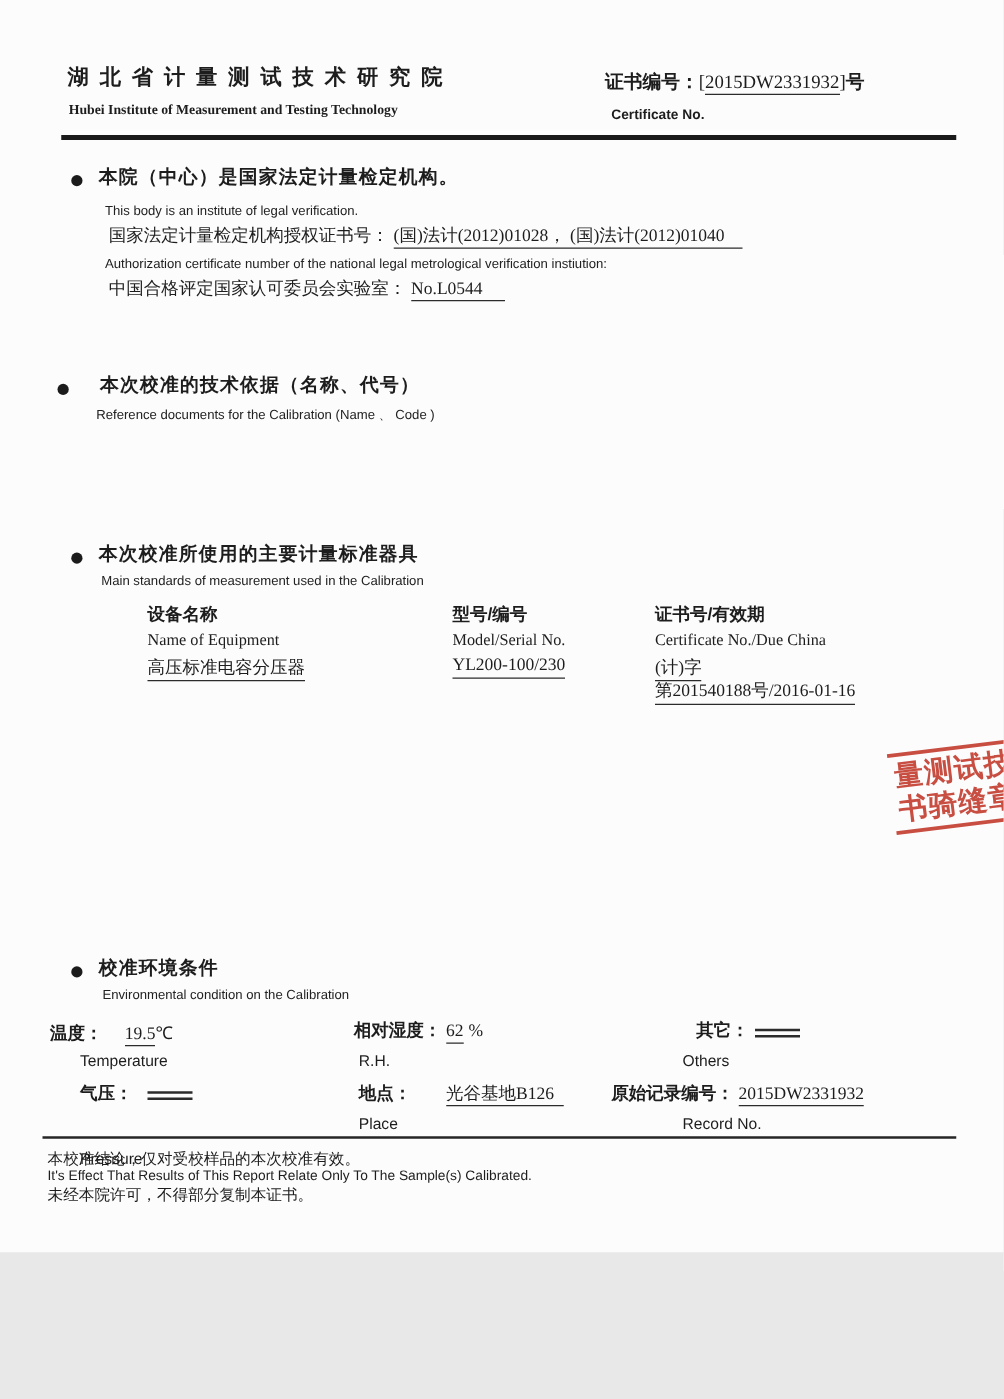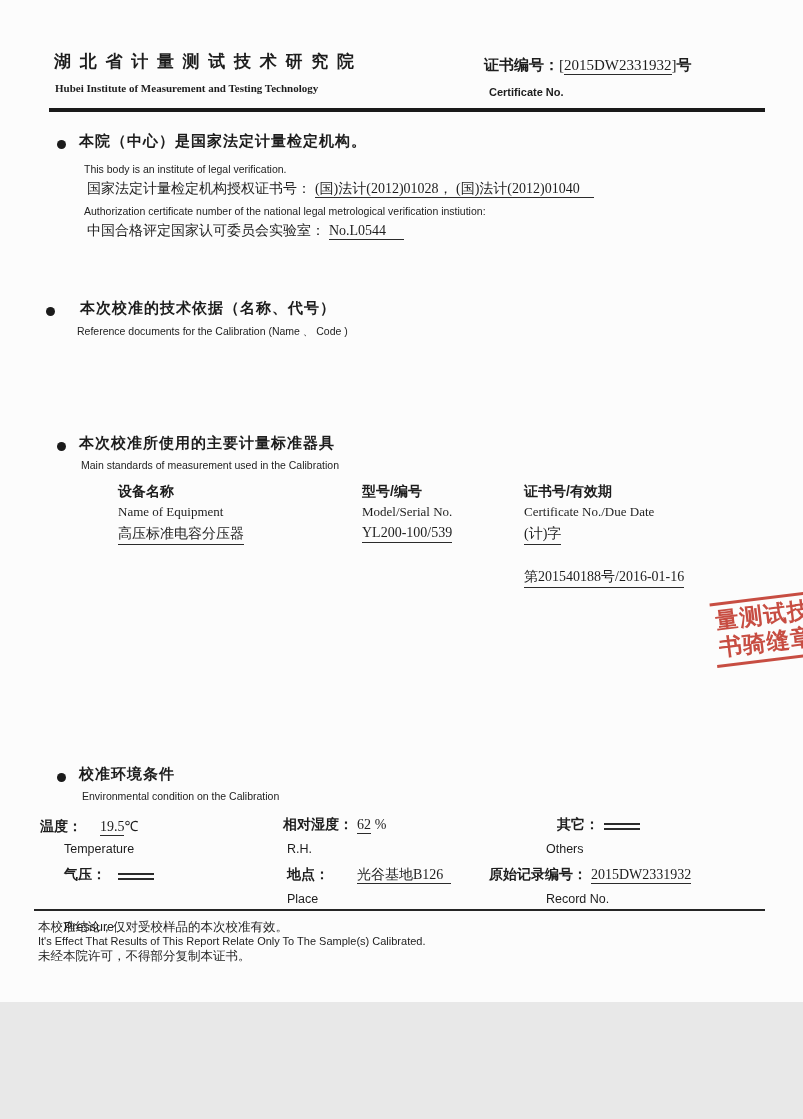--- a/index.html
+++ b/index.html
@@ -81,26 +81,26 @@
   <div class="abs bullet" style="left:57px;top:442px;"></div>
   <div class="abs sec-title" style="left:79px;top:434px;">本次校准所使用的主要计量标准器具</div>
   <div class="abs sec-en" style="left:81px;top:459px;">Main standards of measurement used in the Calibration</div>
 
   <div class="abs cn-med" style="left:118px;top:483px;font-size:14px;">设备名称</div>
   <div class="abs cn-med" style="left:362px;top:483px;font-size:14px;">型号/编号</div>
   <div class="abs cn-med" style="left:524px;top:483px;font-size:14px;">证书号/有效期</div>
 
   <div class="abs serif" style="left:118px;top:504px;font-size:13px;">Name of Equipment</div>
   <div class="abs serif" style="left:362px;top:504px;font-size:13px;">Model/Serial No.</div>
-  <div class="abs serif" style="left:524px;top:504px;font-size:13px;">Certificate No./Due Date</div>
+  <div class="abs serif" style="left:524px;top:504px;font-size:13px;">Certificate No./Due China</div>
 
   <div class="abs serif u" style="left:118px;top:525px;font-size:14px;">高压标准电容分压器</div>
-  <div class="abs serif u" style="left:362px;top:525px;font-size:14px;">YL200-100/539</div>
+  <div class="abs serif u" style="left:362px;top:525px;font-size:14px;">YL200-100/230</div>
   <div class="abs serif u" style="left:524px;top:525px;font-size:14px;">(计)字</div>
-  <div class="abs serif u" style="left:524px;top:544px;font-size:14px;margin-top:24px;">第201540188号/2016-01-16</div>
+  <div class="abs serif u" style="left:524px;top:544px;font-size:14px;">第201540188号/2016-01-16</div>
 
   <div class="abs stamp">
     <div>量测试技术</div>
     <div>书骑缝章</div>
   </div>
 
   <div class="abs bullet" style="left:57px;top:773px;"></div>
   <div class="abs sec-title" style="left:79px;top:765px;">校准环境条件</div>
   <div class="abs sec-en" style="left:82px;top:790px;">Environmental condition on the Calibration</div>
 

